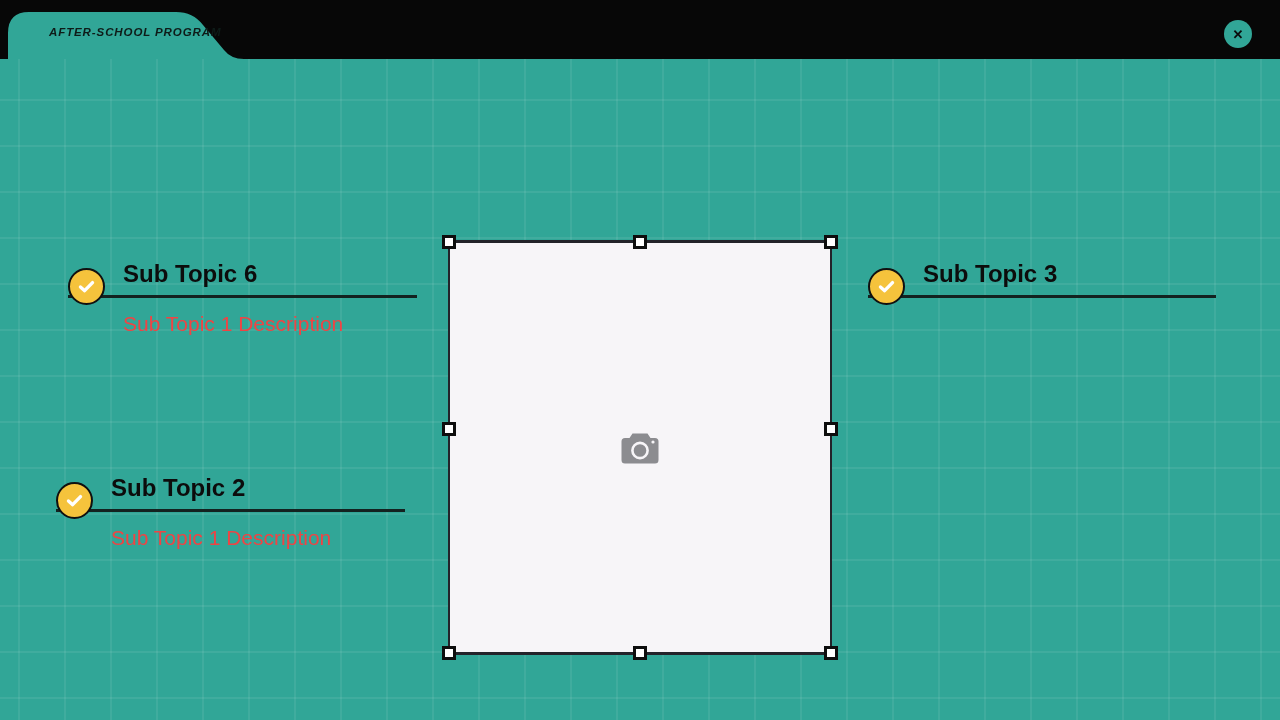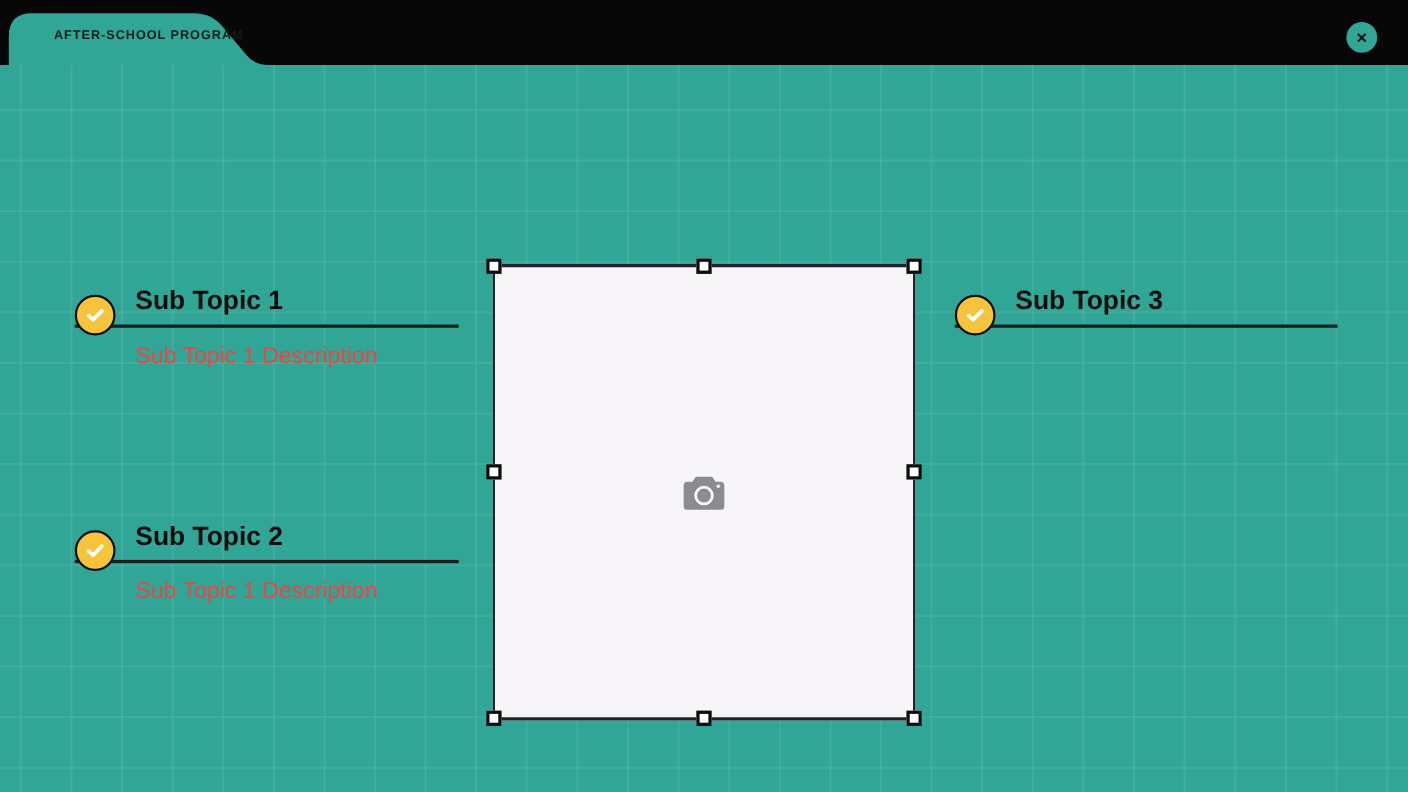--- a/index.html
+++ b/index.html
@@ -7,21 +7,21 @@
     position:relative;width:1280px;height:720px;overflow:hidden;
     font-family:"Liberation Sans","DejaVu Sans",sans-serif;
     background:#070707;
   }
   
   .topbar{position:absolute;top:0;left:0;width:1280px;height:59px;background:#070707;z-index:3;}
   .tab-shape{position:absolute;left:0;top:0;}
   .tab-label{
     position:absolute;left:49px;top:26px;
     font-size:11.5px;font-weight:bold;letter-spacing:.9px;
-    color:#0e1b18;z-index:4;
+    color:#0e1b18;z-index:4;font-style:italic;
   }
   .close-btn{
     position:absolute;left:1224px;top:20px;width:28px;height:28px;
     border-radius:50%;background:#31a697;border:none;cursor:pointer;
     display:flex;align-items:center;justify-content:center;z-index:4;padding:0;
   }
   .close-btn span{font-size:13px;font-weight:bold;color:#0a0a0a;line-height:1;}
   
   .bg{
     position:absolute;top:59px;left:0;width:1280px;height:661px;
@@ -48,21 +48,21 @@
   }
   .topic h2{
     position:absolute;left:55px;top:-8px;margin:0;
     font-size:24px;font-weight:bold;color:#0c0c0c;white-space:nowrap;
   }
   .topic .desc{
     position:absolute;left:55px;top:44px;
     font-size:21px;color:#ef4444;white-space:nowrap;
   }
   .topic-1{left:68px;top:268px;}
-  .topic-2{left:68px;top:482px;}
+  .topic-2{left:56px;top:482px;}
   .topic-3{left:868px;top:268px;width:348px;}
   .topic-4{left:868px;top:482px;width:348px;}
   
   .placeholder{
     position:absolute;left:448px;top:240px;width:384px;height:415px;
     box-sizing:border-box;background:#f7f5f8;
     border:2px solid #23232a;border-top-width:3px;border-bottom-width:3px;
     display:flex;align-items:center;justify-content:center;z-index:2;
   }
   .handle{
@@ -93,21 +93,21 @@
   <div class="bg"></div>
 
 
   <div class="topic topic-1">
     <div class="rule"></div>
     <div class="badge">
       <svg width="17" height="13" viewBox="0 0 18 14">
           <path d="M2.5 7.5 L7 11.5 L15.5 2.8" stroke="#ffffff" stroke-width="3.6" fill="none" stroke-linecap="round" stroke-linejoin="round"></path>
         </svg>
     </div>
-    <h2>Sub Topic 1</h2>
+    <h2>Sub Topic 6</h2>
     <div class="desc">Sub Topic 1 Description</div>
   </div>
 
   <div class="topic topic-2">
     <div class="rule"></div>
     <div class="badge">
       <svg width="17" height="13" viewBox="0 0 18 14">
           <path d="M2.5 7.5 L7 11.5 L15.5 2.8" stroke="#ffffff" stroke-width="3.6" fill="none" stroke-linecap="round" stroke-linejoin="round"></path>
         </svg>
     </div>

